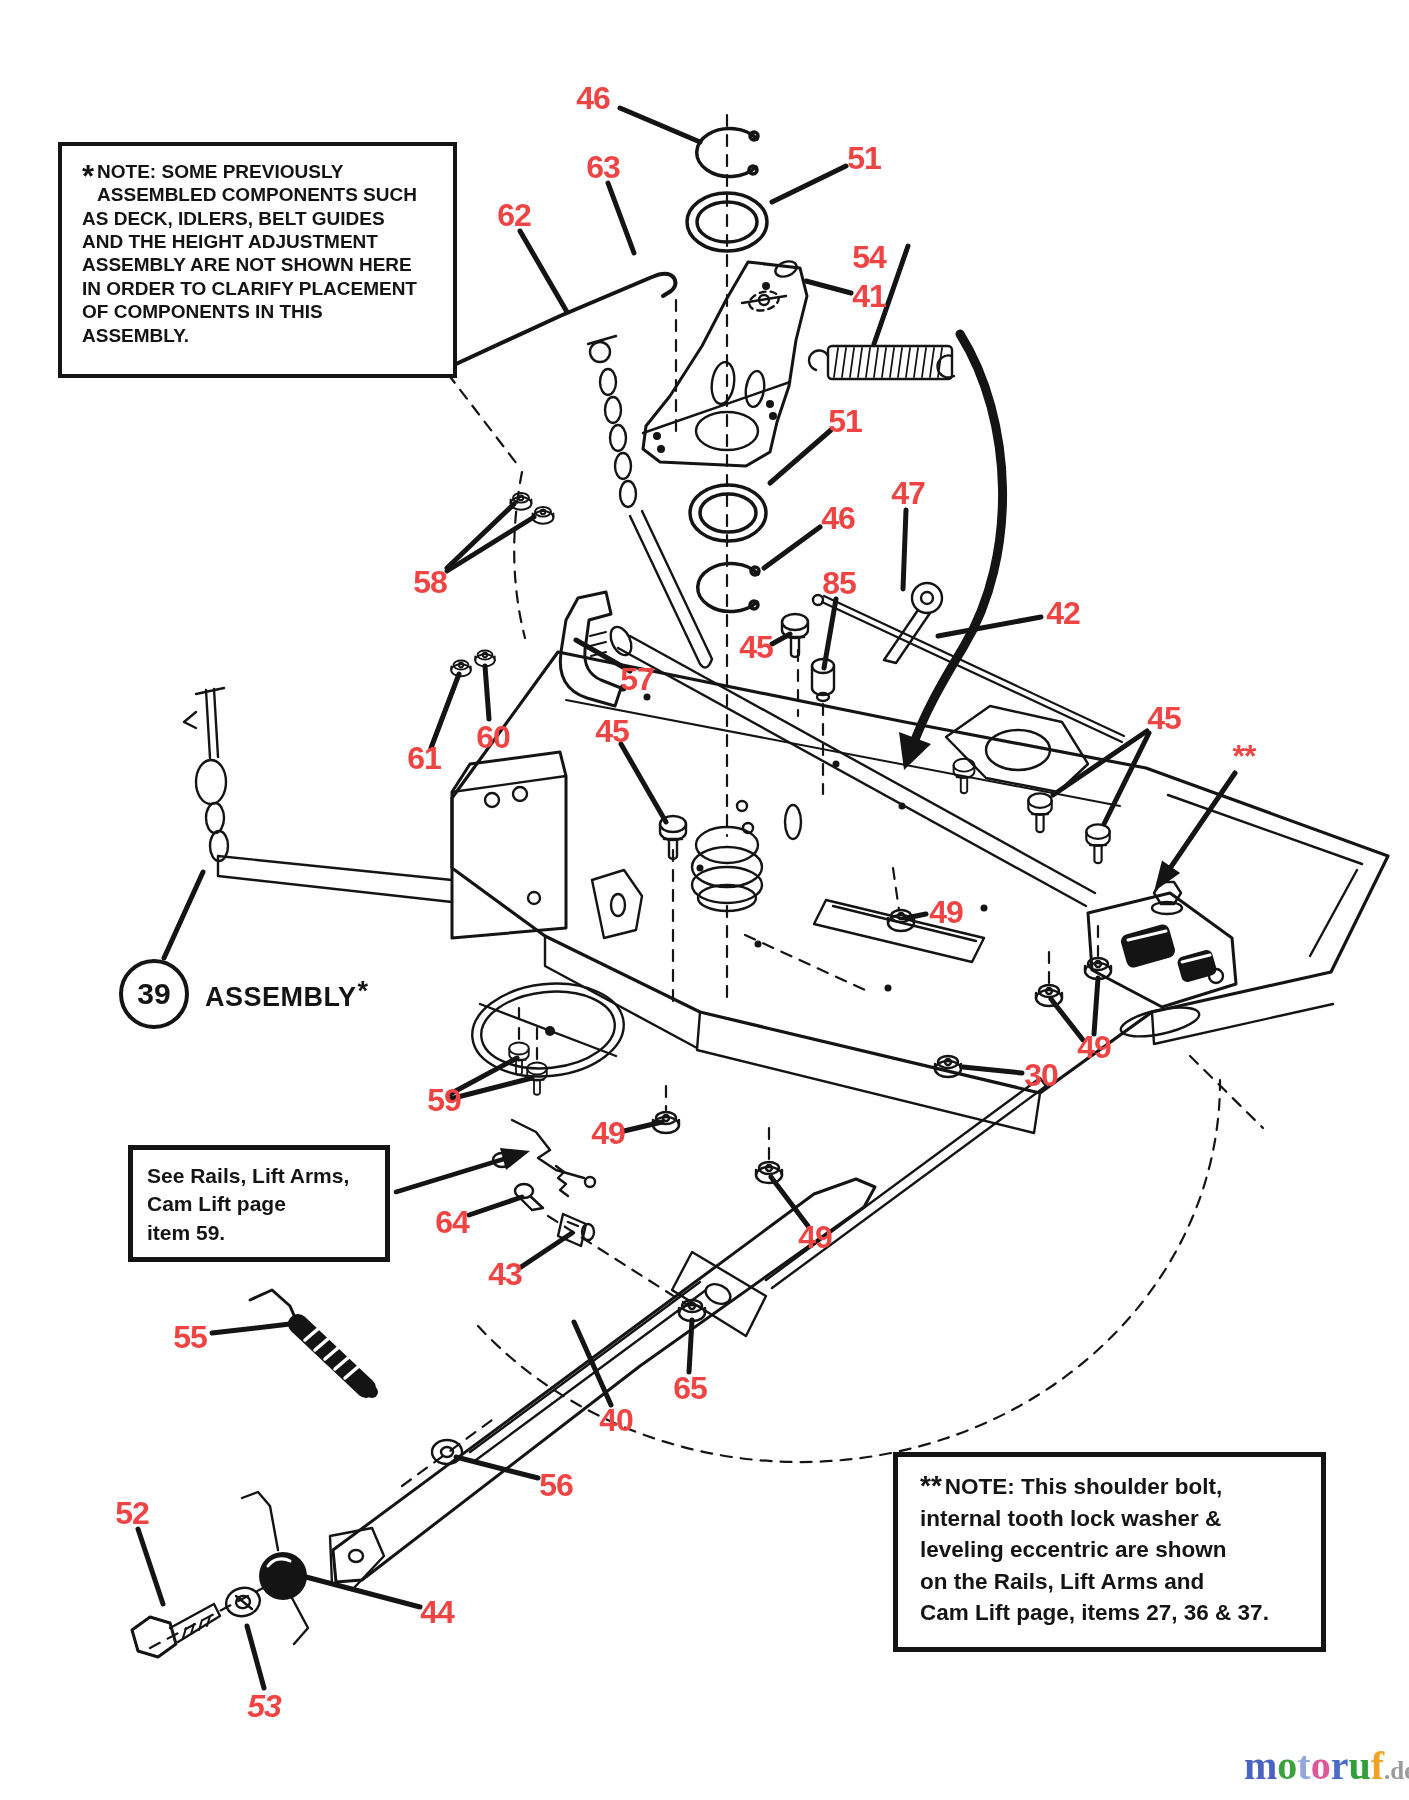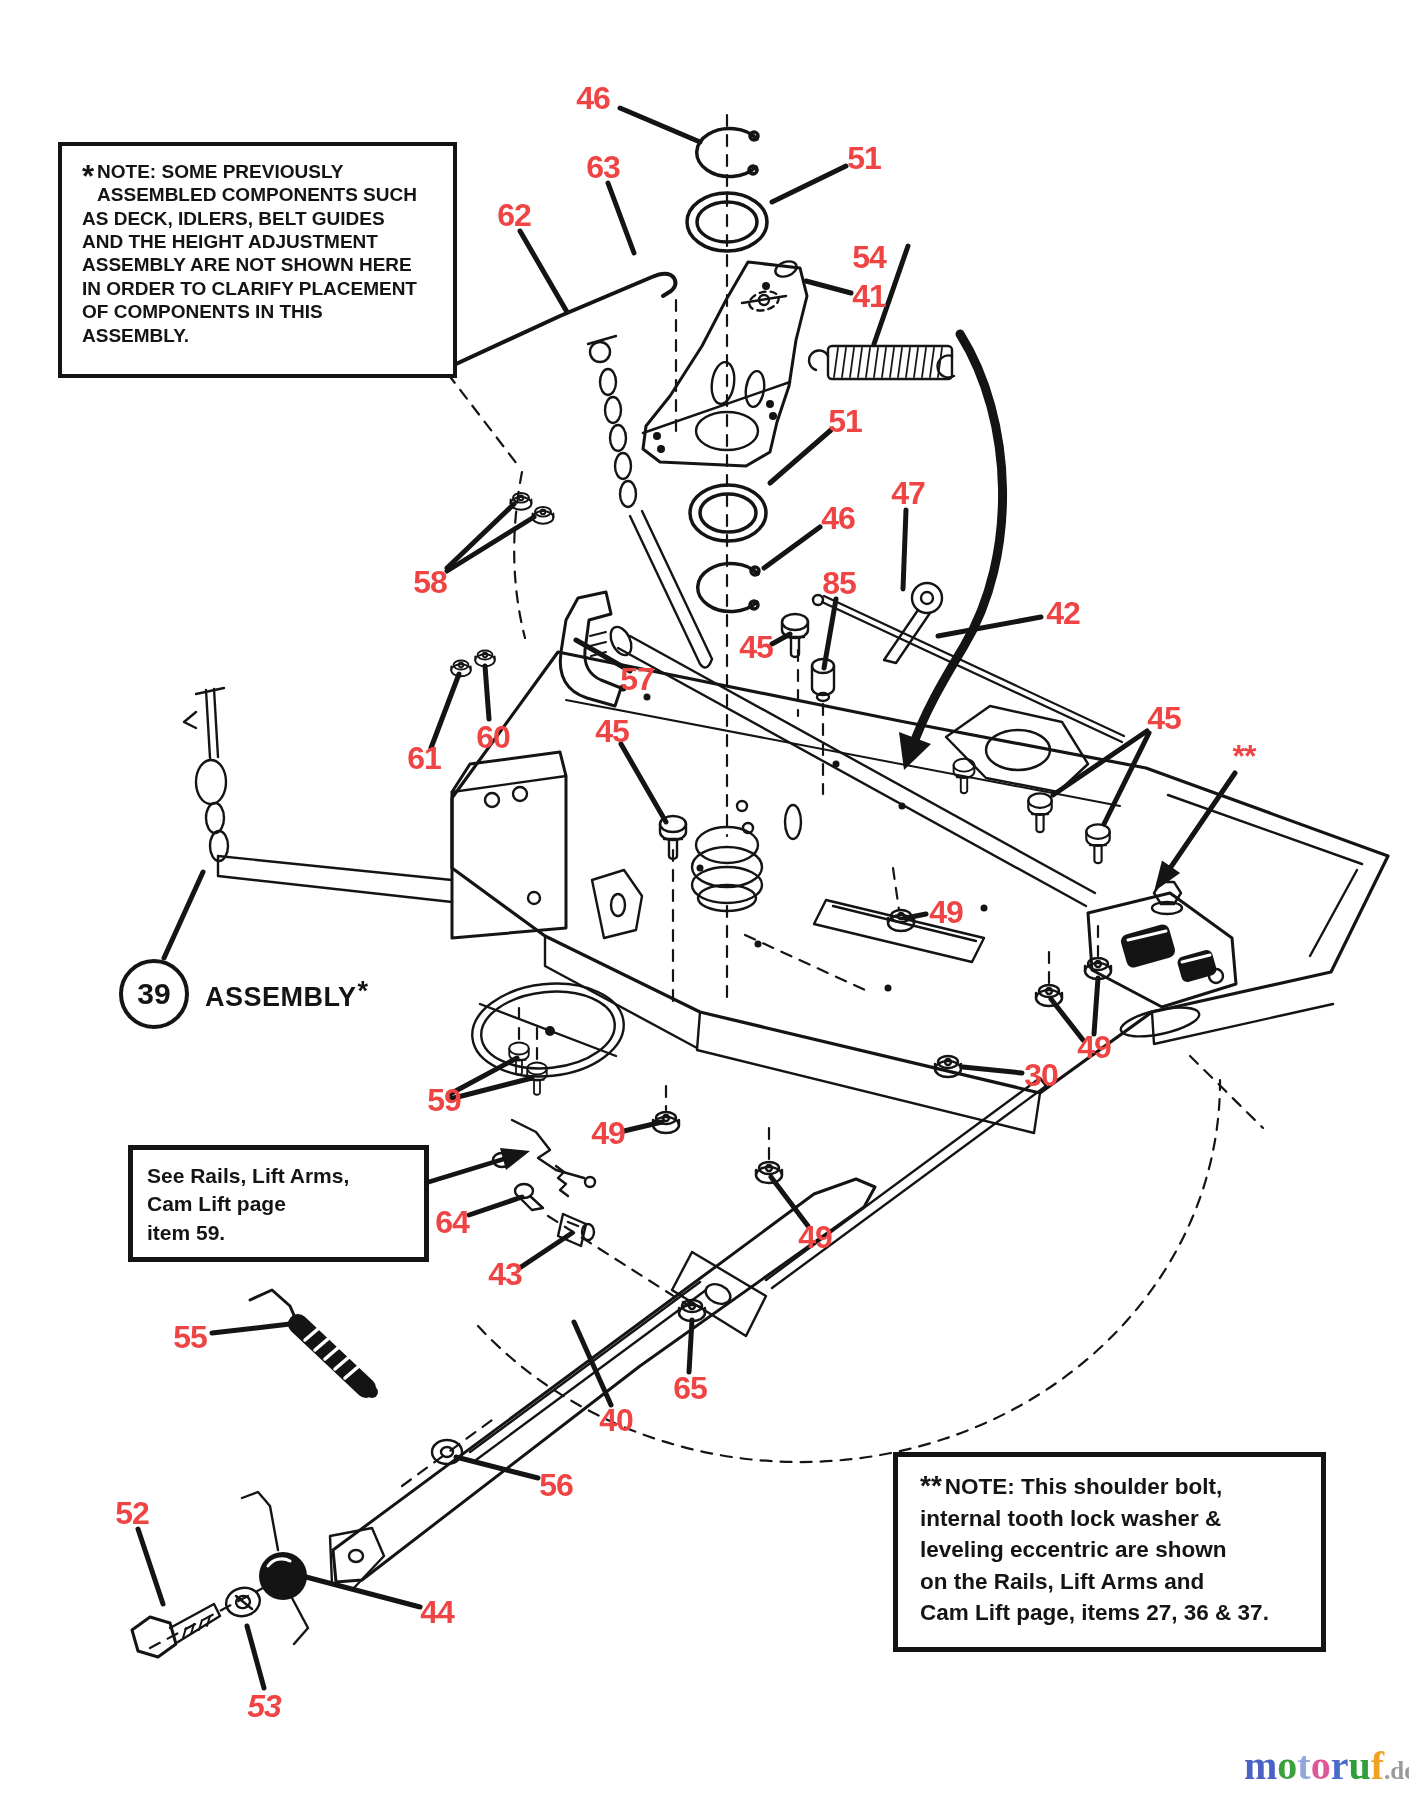--- a/index.html
+++ b/index.html
@@ -5,21 +5,21 @@
   html,body{margin:0;padding:0;background:#fff;}
   #canvas{position:relative;width:1409px;height:1800px;background:#fff;overflow:hidden;
           font-family:"Liberation Sans",sans-serif;color:#141414;}
   #canvas svg{position:absolute;left:0;top:0;}
   .note{position:absolute;border:4px solid #141414;background:#fff;font-weight:bold;color:#141414;
         box-sizing:border-box;}
   .nmarker{float:left;font-size:31px;line-height:18px;padding-top:8px;margin-right:3px;}
   .ntext{white-space:pre-line;}
   #note-top-left{left:58px;top:142px;width:399px;height:236px;padding:14px 12px 10px 20px;
                  font-size:19px;line-height:1.23;}
-  #note-see{left:128px;top:1145px;width:301px;height:117px;border-width:5px;
+  #note-see{left:128px;top:1145px;width:262px;height:117px;border-width:5px;
             padding:12px 8px 8px 14px;font-size:21px;line-height:1.35;}
   #note-bottom-right{left:893px;top:1452px;width:433px;height:200px;border-width:5px;
                      padding:14px 10px 10px 22px;font-size:22.5px;line-height:1.4;}
   #note-bottom-right .nmarker{font-size:28px;padding-top:6px;}
   .part-label{position:absolute;transform:translate(-50%,-50%);
               font-weight:bold;font-size:32px;letter-spacing:-1px;color:#ef4444;white-space:nowrap;}
   .leader{stroke:#141414;stroke-width:5;stroke-linecap:round;}
   #assembly-callout{position:absolute;left:119px;top:959px;display:flex;align-items:center;gap:16px;}
   #balloon-39{width:62px;height:62px;border:4px solid #141414;border-radius:50%;
               display:flex;align-items:center;justify-content:center;

